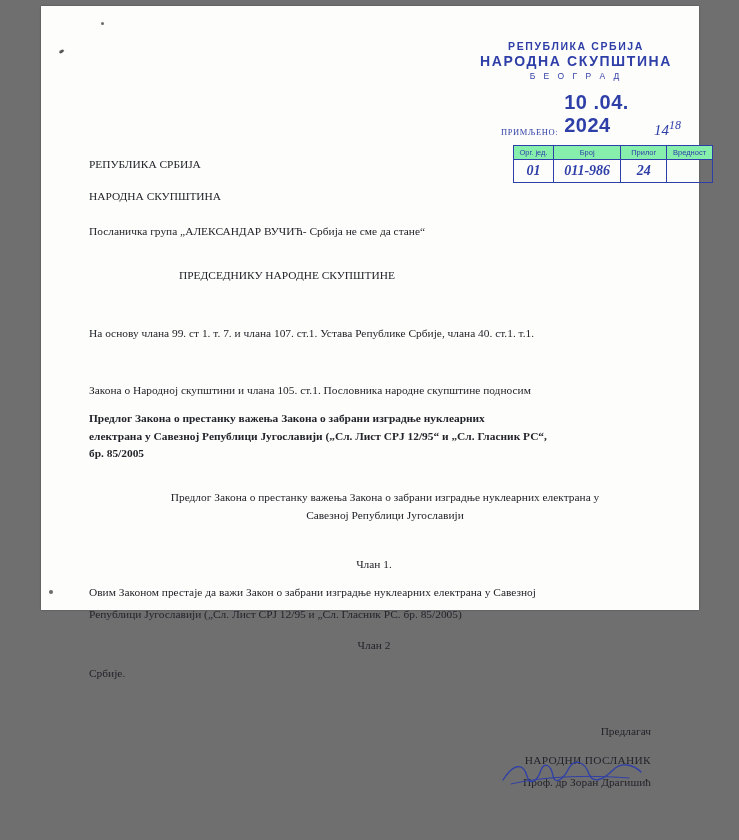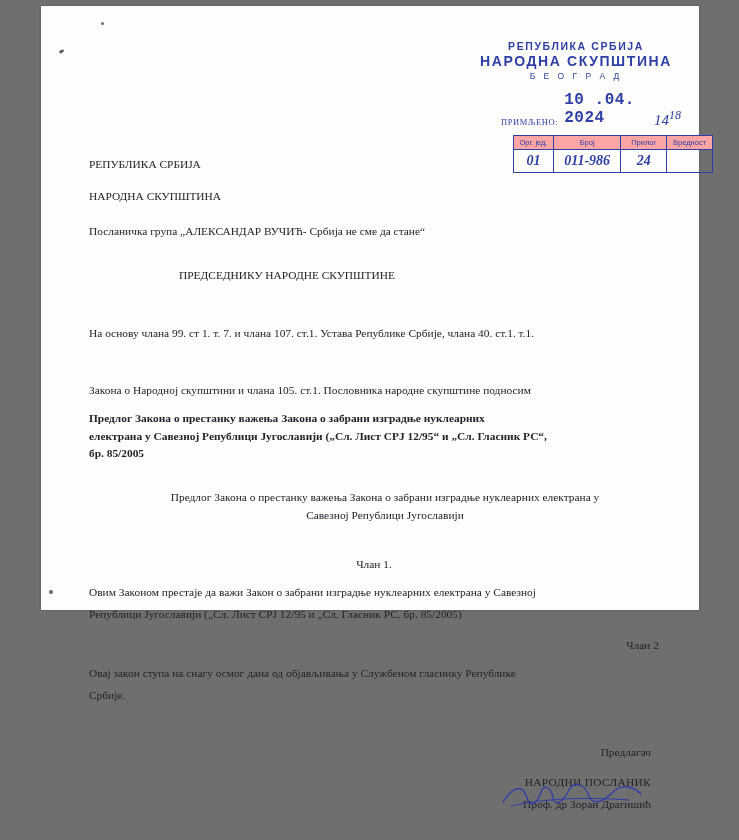--- a/index.html
+++ b/index.html
@@ -54,23 +54,23 @@
     align-items: flex-end;
     gap: 6px;
     padding-left: 30px;
   }
   .stamp .recv-label {
     font-size: 8.5px;
     letter-spacing: 0.6px;
     font-family: "Liberation Serif", serif;
   }
   .stamp .recv-date {
-    font-size: 16px;
+    font-size: 20px;
     font-weight: bold;
-    font-family: Liberation Mono, monospace;
+    font-family: Liberation Sans, sans-serif;
     letter-spacing: 0.5px;
   }
   .stamp .recv-hand {
     font-size: 15px;
     font-family: "Liberation Serif", serif;
     font-style: italic;
     position: relative;
     top: 2px;
   }
   .stamp .recv-hand sup { font-size: 12px; }
@@ -85,21 +85,21 @@
   }
   .stamp-table td {
     border: 1.1px solid #2f3fa8;
     height: 13px;
     font-size: 7.5px;
     text-align: center;
     font-family: "Liberation Sans", sans-serif;
     padding: 0;
     line-height: 13px;
   }
-  .stamp-table td.h { background: #fca5a5; }
+  .stamp-table td.h { background: #86efac; }
   .stamp-table tr.vals td {
     height: 22px;
     font-size: 14px;
     font-family: "Liberation Serif", serif;
     font-weight: bold;
     line-height: 22px;
   }
   .col-a { width: 20%; }
   .col-b { width: 34%; }
   .col-c { width: 23%; }
@@ -132,21 +132,21 @@
     width: 520px;
     text-align: center;
     margin-bottom: 32px;
   }
   .article {
     text-align: center;
     margin-top: 18px;
     margin-bottom: 10px;
   }
   .article2 {
-    text-align: right;
+    text-align: center;
     margin-top: 14px;
     margin-bottom: 10px;
   }
   .body-para { margin-bottom: 4px; }
 
   .signature {
     margin-top: 40px;
     text-align: right;
     padding-right: 8px;
   }
@@ -222,21 +222,20 @@
     <div class="title-block">
       <div>Предлог Закона о престанку важења Закона о забрани изградње нуклеарних електрана у</div>
       <div>Савезној Републици Југославији</div>
     </div>
 
     <div class="article">Члан 1.</div>
     <div class="body-para">Овим Законом престаје да важи Закон о забрани изградње нуклеарних електрана у Савезној</div>
     <div class="body-para">Републици Југославији („Сл. Лист СРЈ 12/95 и „Сл. Гласник РС. бр. 85/2005)</div>
 
     <div class="article2">Члан 2</div>
-    <div class="body-para">Овај закон ступа на снагу осмог дана од објављивања у Службеном гласнику Републике</div>
     <div class="body-para">Србије.</div>
 
     <div class="signature">
       <div class="sig-proposer">Предлагач</div>
       <div class="sig-role">НАРОДНИ ПОСЛАНИК</div>
       <div class="sig-wrap">
         <svg class="sig-scribble" viewBox="0 0 150 30">
           <path d="M6 22 C16 6, 26 4, 30 18 C33 28, 40 24, 44 12 C47 4, 54 6, 56 18 C58 27, 66 22, 72 10 C78 0, 88 4, 92 16 C96 26, 106 22, 116 12 C124 4, 136 6, 144 14" fill="none" stroke="#2f3fa8" stroke-width="1.3" stroke-linecap="round"></path>
           <path d="M14 26 C40 20, 80 16, 132 20" fill="none" stroke="#2f3fa8" stroke-width="1" stroke-linecap="round"></path>
         </svg>

